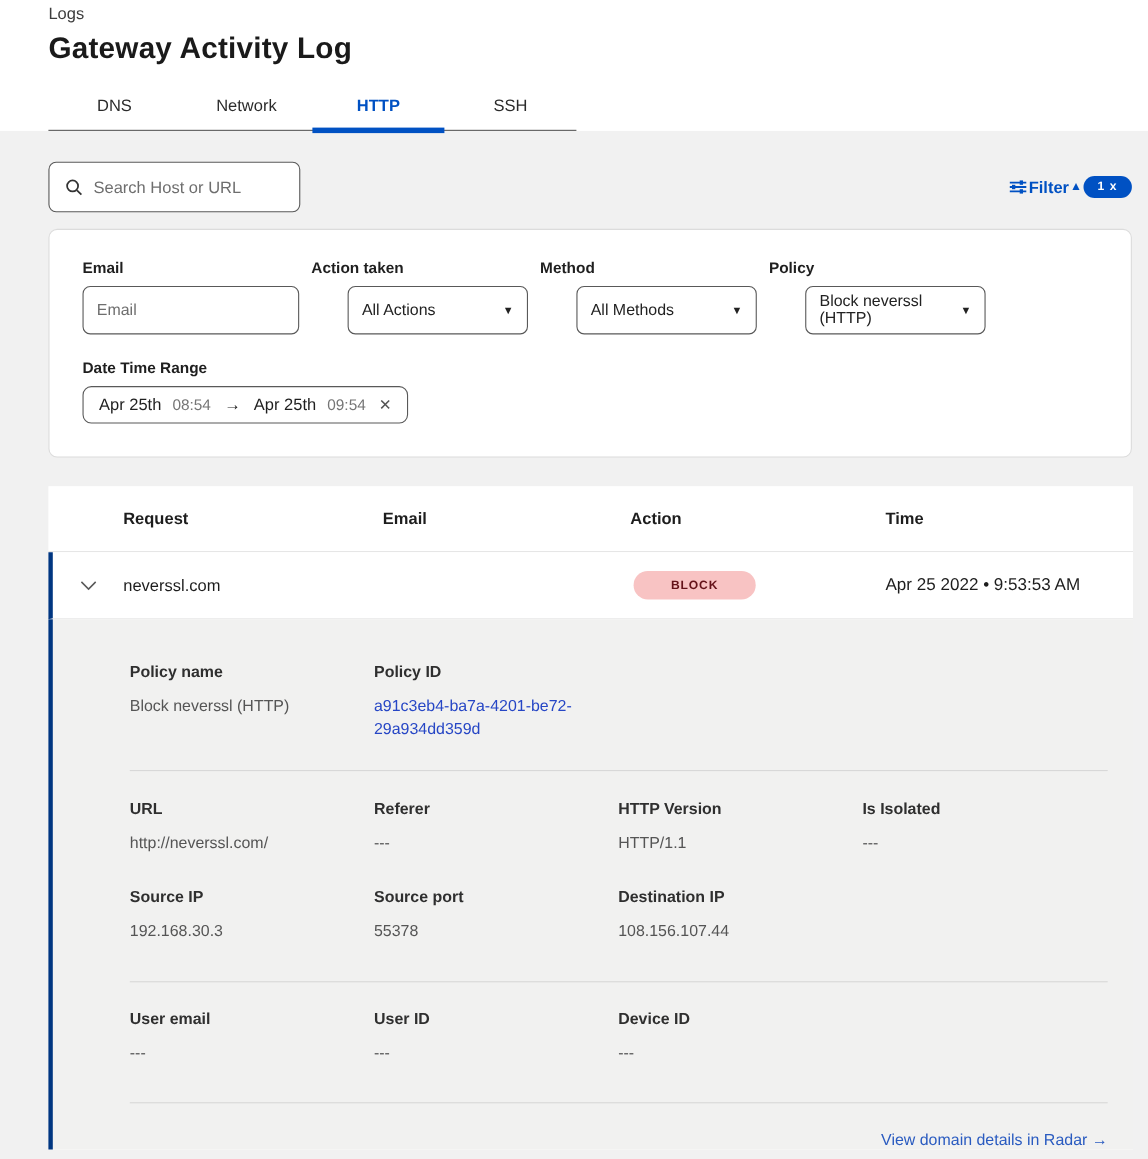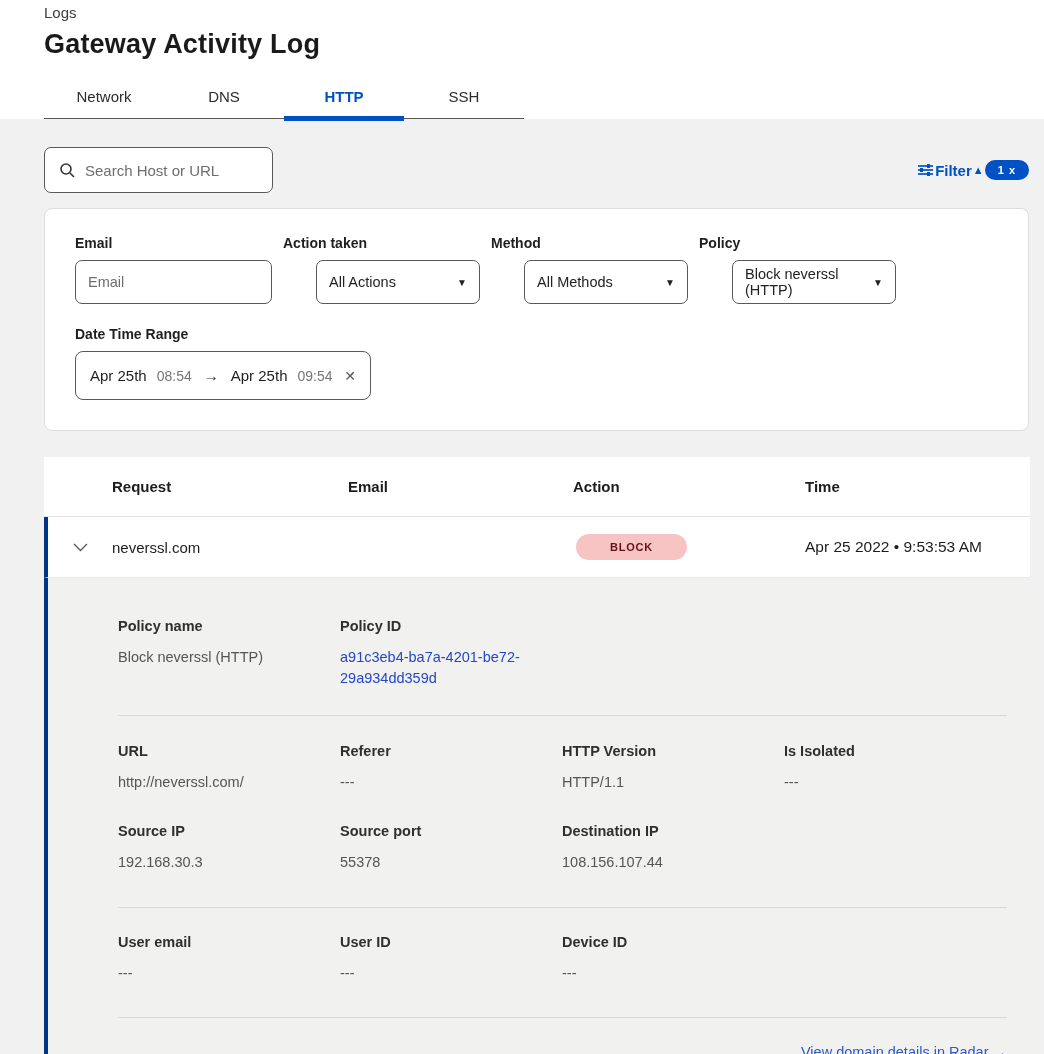--- a/index.html
+++ b/index.html
@@ -37,21 +37,21 @@
   .fp-field { width: 197px; }
   .fp-label { font-size: 14px; font-weight: bold; color: #1f1f1f; margin-bottom: 9px; }
   .fp-input, .fp-select { height: 44px; border: 1px solid #595959; border-radius: 7px;
       background: #fff; display: flex; align-items: center; padding: 0 12px; font-size: 14.5px; }
   .fp-input input { border: none; outline: none; width: 100%; font-size: 14.5px;
       font-family: inherit; color: #222; }
   .fp-input input::placeholder { color: #6e6e6e; }
   .fp-select { justify-content: space-between; cursor: pointer; color: #222; margin-left: 33px; }
   .select-caret { font-size: 10px; color: #222; }
   .fp-daterow { margin-top: 22px; }
-  .date-field { width: 296px; height: 49px; border: 1px solid #595959; border-radius: 8px;
+  .date-field { width: 296px; height: 34px; border: 1px solid #595959; border-radius: 8px;
       background: #fff; display: flex; align-items: center; gap: 10px; padding: 0 14px;
       font-size: 15px; cursor: pointer; }
   .date-part { color: #1f1f1f; }
   .time-part { color: #757575; font-size: 14px; }
   .range-arrow { color: #1f1f1f; font-size: 15px; padding: 0 2px; }
   .date-clear { margin-left: auto; color: #555; font-size: 14px; cursor: pointer; }
 
   
   .table-card { background: #fff; margin: 26px 14px 0 44px; }
   .t-header { display: grid; grid-template-columns: 68px 236px 225px 232px 1fr;
@@ -85,22 +85,22 @@
 
   svg { display: block; }
 </style>
 </head>
 <body>
 
 <div class="header">
   <div class="breadcrumb">Logs</div>
   <div class="page-title">Gateway Activity Log</div>
   <div class="tabs">
+    <div class="tab">DNS</div>
     <div class="tab">Network</div>
-    <div class="tab">DNS</div>
     <div class="tab active">HTTP</div>
     <div class="tab">SSH</div>
   </div>
 </div>
 
 <div class="toolbar">
   <div class="searchbox">
     <span>
       <svg width="16" height="16" viewBox="0 0 16 16">
           <circle cx="7" cy="7" r="5" fill="none" stroke="#333" stroke-width="1.6"></circle>

